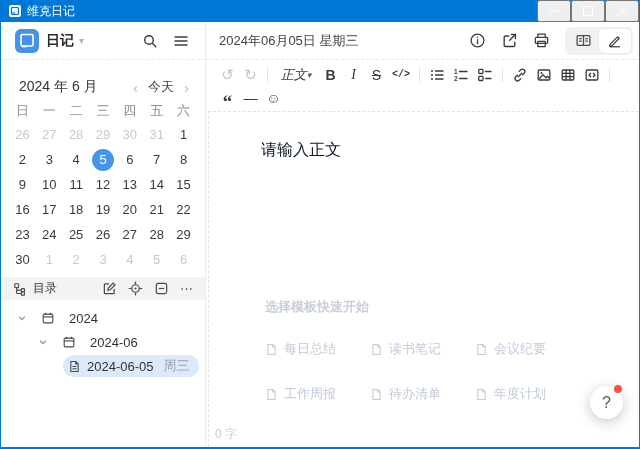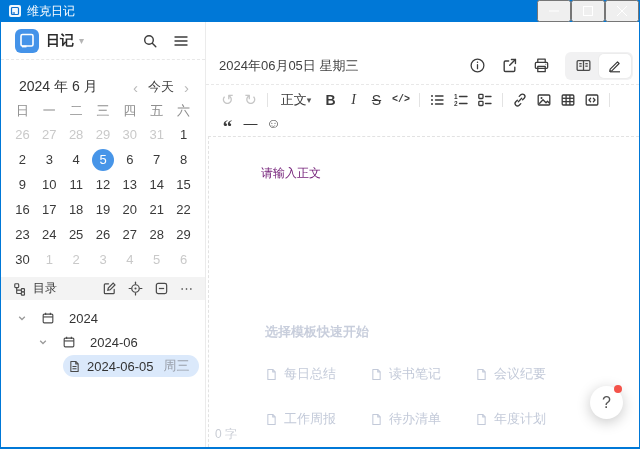--- a/index.html
+++ b/index.html
@@ -44,50 +44,50 @@
   .dir-more { font-size:13px; color:#6a6a6a; letter-spacing:1px; }
   .tree { flex:1; padding-top:6px; overflow:hidden; }
   .tree-row { height:24px; display:flex; align-items:center; gap:14px; font-size:13px; color:#333; cursor:pointer; }
   .tree-caret { color:#9a9a9a; display:flex; }
   .tree-pill { display:flex; align-items:center; gap:6px; background:#DBE9FB; border-radius:11px;
                padding:2px 9px 2px 5px; }
   .tree-weekday { color:#9aa0ab; margin-left:4px; }
   
   .main { flex:1; display:flex; flex-direction:column; min-width:0; position:relative; }
   .main-header { height:38px; display:flex; align-items:center; padding:0 6px 0 13px;
-                 border-bottom:1px dashed #e8e8e8; flex-shrink:0;margin-top:25px; }
+                 border-bottom:1px dashed #e8e8e8; flex-shrink:0; }
   .doc-date { font-size:13px; color:#3f3f3f; flex:1; }
   .mh-icons { display:flex; align-items:center; gap:8px; }
   .mh-icons .iconbtn { width:24px; height:24px; }
   .seg { background:#f1f1f2; border-radius:6px; padding:2px; display:flex; margin-left:4px; }
   .seg-btn { width:32px; height:24px; display:flex; align-items:center; justify-content:center;
              border-radius:5px; color:#444; background:none; border:none; cursor:pointer; }
   .seg-btn.active { background:#fff; box-shadow:0 0 0 1px #ececec; }
   
   .toolbar { padding:3px 0 2px 10px; flex-shrink:0; }
   .tb-row { display:flex; align-items:center; height:23px; }
   .t-btn { min-width:19px; height:21px; display:flex; align-items:center; justify-content:center;
            color:#3a3a3a; background:none; border:none; cursor:pointer; padding:0 2px; margin:0 2px; }
   .t-btn.disabled { color:#c6c6c6; }
   .t-sep { width:1px; height:14px; background:#e3e3e3; margin:0 5px; }
   .t-undo { font-size:15px; }
-  .t-para { font-size:13px; gap:0; min-width:42px; }
+  .t-para { font-size:13px; gap:0; min-width:42px;font-style:italic; }
   .t-para .pc { font-size:9px; color:#555; }
   .t-bold { font-weight:bold; font-size:14px; }
   .t-italic { font-style:italic; font-family:"Liberation Serif",serif; font-size:14px; }
   .t-strike { text-decoration:line-through; font-size:14px; }
   .t-code { font-size:10px; font-weight:bold; font-family:"Liberation Mono",monospace; }
   .t-quote { font-family:"Liberation Serif",serif; font-weight:bold; font-size:19px; padding-top:8px; }
   .t-hr { font-size:14px; }
   .t-emoji { font-size:14px; }
   
   .editor-wrap { flex:1; display:flex; flex-direction:column; border-top:1px dashed #e2e2e2;
                  border-left:1px dashed #e2e2e2; margin-left:2px; min-height:0; }
   .editor { flex:1; position:relative; }
-  .placeholder { position:absolute; left:52px; top:28px; font-size:12px; color:#701a75; }
+  .placeholder { position:absolute; left:52px; top:28px; font-size:16px; color:#0f172a; }
   .templates { position:absolute; left:56px; top:186px; }
   .tmpl-title { font-size:13px; font-weight:bold; color:#C8CEDC; margin-bottom:24px; }
   .tmpl-grid { display:grid; grid-template-columns:105px 105px 105px; row-gap:27px; }
   .tmpl-item { display:flex; align-items:center; gap:6px; font-size:13px; color:#C3CAD9; cursor:pointer; }
   .statusbar { height:26px; display:flex; align-items:center; padding-left:6px; flex-shrink:0; }
   .wordcount { font-size:12px; color:#c8ccd4; }
   
   .fab { position:absolute; right:16px; bottom:28px; width:33px; height:33px; border-radius:50%;
          background:#fff; box-shadow:0 3px 14px rgba(0,0,0,.22); display:flex; align-items:center;
          justify-content:center; font-size:16px; color:#555; border:none; cursor:pointer; }

